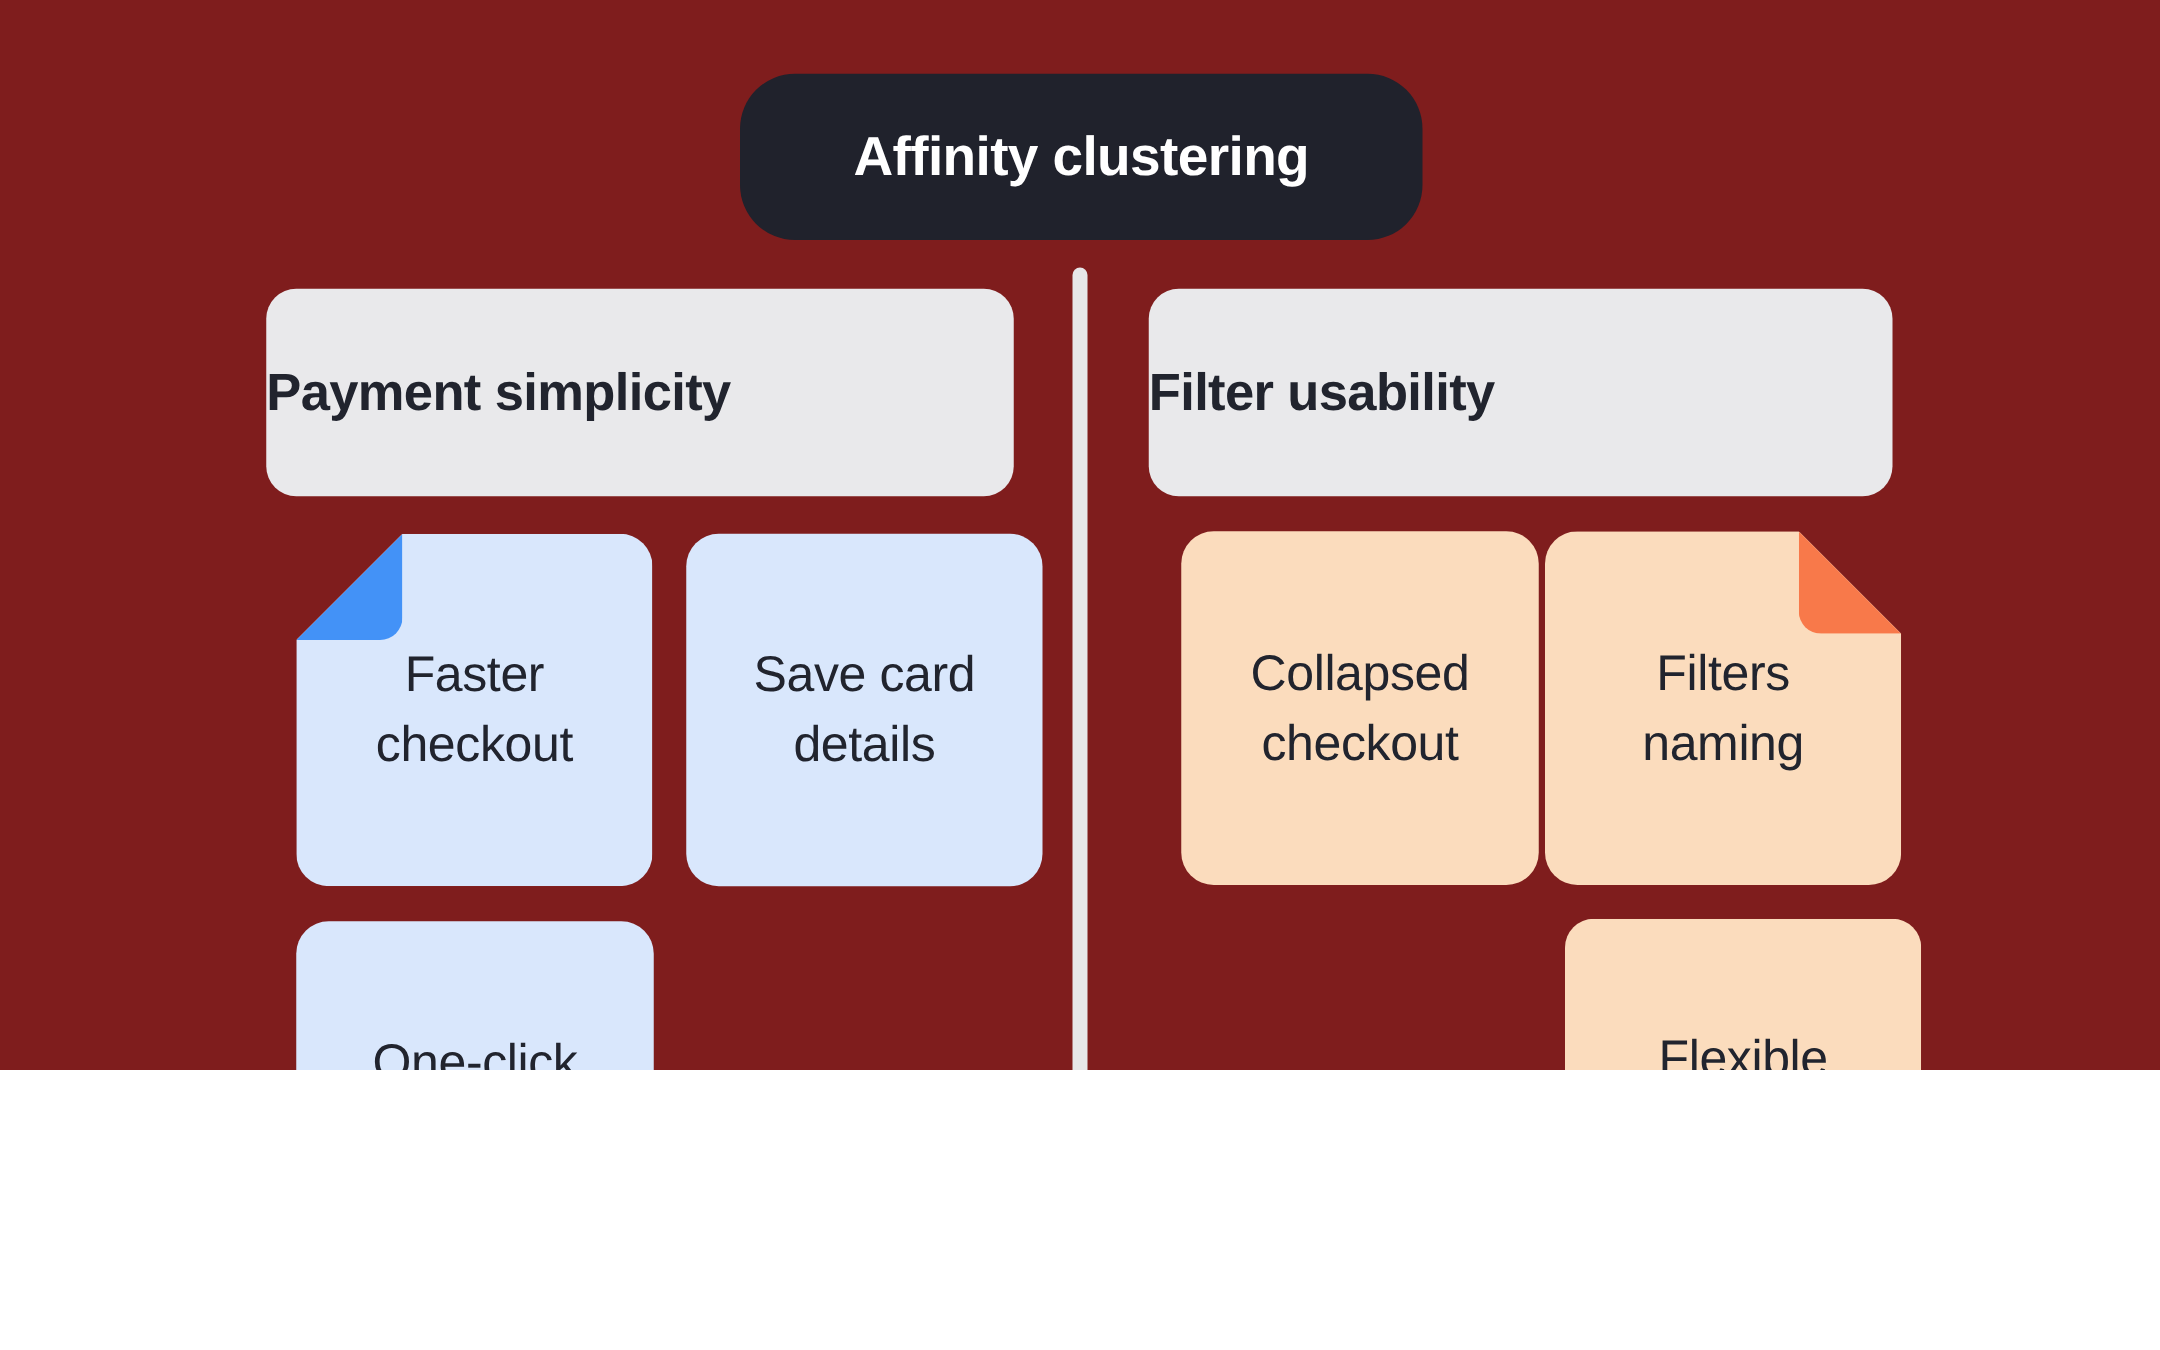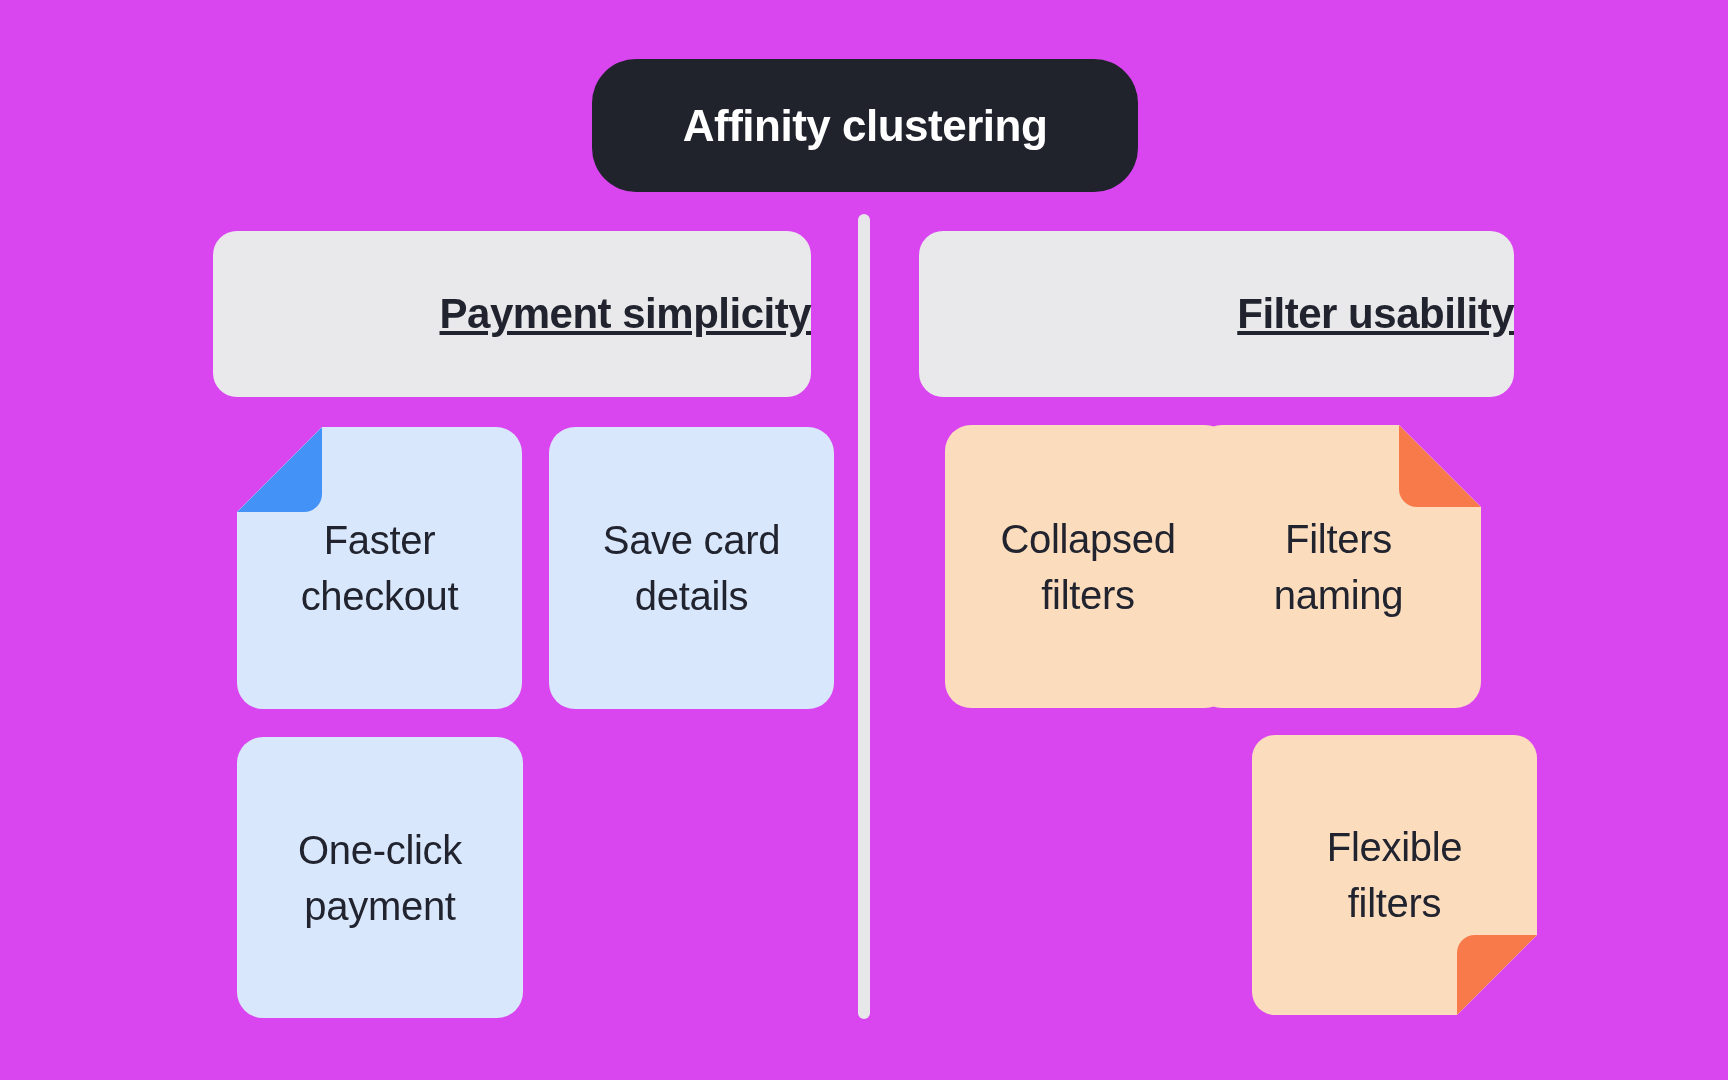--- a/index.html
+++ b/index.html
@@ -1,20 +1,20 @@
 <!DOCTYPE html>
 <html style="--c-ink: #21242e; --c-badge_bg: #20222c; --c-badge_text: #ffffff; --c-group_header_bg: #e9e9eb; --c-divider: #e7e7e9; --c-note_blue_bg: #d9e7fc; --c-note_blue_fold: #4392f7; --c-note_orange_bg: #fbdcbd; --c-note_orange_fold: #f8794a;"><head>
 <meta charset="utf-8">
 <style>
   html,body{margin:0;padding:0;background:#fff;}
   .canvas{
     position:relative;
-    width:1728px;height:1080px;
+    width:1728px;height:856px;
     overflow:hidden;
-    background:#d946ef;
+    background:#7f1d1d;
     font-family:"Liberation Sans","DejaVu Sans",sans-serif;
     color:var(--c-ink,#21242e);
   }
 
   .title-badge{
     position:absolute;left:592px;top:59px;width:546px;height:133px;
     background:var(--c-badge_bg,#20222c);
     border-radius:44px;
     display:flex;align-items:center;justify-content:center;
     color:var(--c-badge_text,#ffffff);
@@ -24,24 +24,23 @@
   .divider{
     position:absolute;left:858px;top:214px;width:12px;height:805px;
     background:var(--c-divider,#e7e7e9);
     border-radius:6px;
   }
 
   .group-header{
     position:absolute;height:166px;
     background:var(--c-group_header_bg,#e9e9eb);
     border-radius:24px;
-    display:flex;align-items:center;justify-content:flex-end;
+    display:flex;align-items:center;justify-content:flex-start;
     font-size:42px;font-weight:700;letter-spacing:-0.5px;
     color:var(--c-ink,#21242e);
-    text-decoration:underline;
   }
   .group-header.left{left:213px;top:231px;width:598px;}
   .group-header.right{left:919px;top:231px;width:595px;}
 
   .note{
     position:absolute;
     border-radius:26px;
     display:flex;align-items:center;justify-content:center;
     text-align:center;
     font-size:40px;line-height:56px;letter-spacing:-0.3px;
@@ -75,21 +74,21 @@
     right:0;bottom:0;width:80px;height:80px;
     clip-path:polygon(0 0,100% 0,0 100%);
     border-top-left-radius:18px;
   }
 
   
   .pos-faster    {left:213px; top:427px; width:285px; height:282px;}
   .pos-savecard  {left:525px; top:427px; width:285px; height:282px;}
   .pos-oneclick  {left:213px; top:737px; width:286px; height:281px;}
   .pos-collapsed {left:921px; top:425px; width:286px; height:283px;}
-  .pos-naming    {left:1172px;top:425px; width:285px; height:283px;}
+  .pos-naming    {left:1212px;top:425px; width:285px; height:283px;}
   .pos-flexible  {left:1228px;top:735px; width:285px; height:280px;border-radius:23px;}
 
   .note-text{display:block;}
 </style>
 </head>
 <body>
 
 <div class="canvas">
 
   <div class="title-badge">
@@ -113,21 +112,21 @@
 
   <div class="note blue pos-oneclick">
     <span class="note-text">One-click payment</span>
   </div>
 
   <div class="note blue pos-savecard">
     <span class="note-text">Save card details</span>
   </div>
 
   <div class="note orange pos-collapsed">
-    <span class="note-text">Collapsed filters</span>
+    <span class="note-text">Collapsed checkout</span>
   </div>
 
   <div class="note orange fold-tr pos-naming">
     <span class="flap"></span>
     <span class="note-text">Filters naming</span>
   </div>
 
   <div class="note orange fold-br pos-flexible">
     <span class="flap"></span>
     <span class="note-text">Flexible filters</span>

